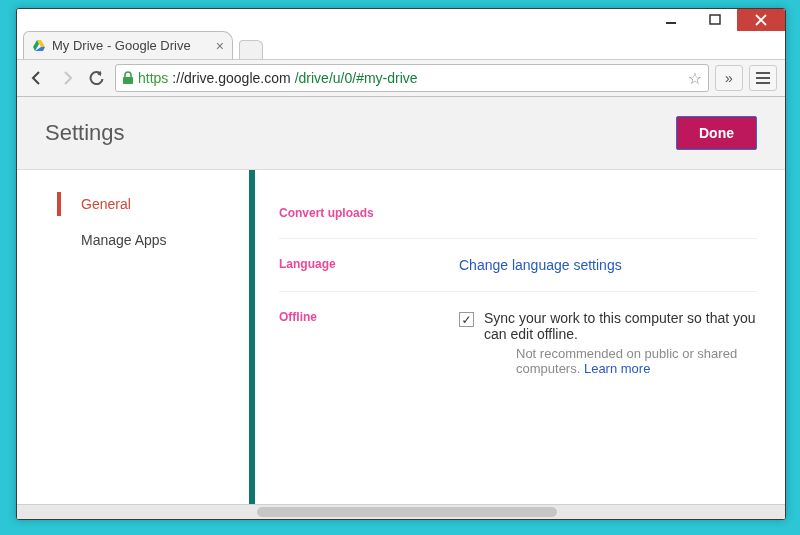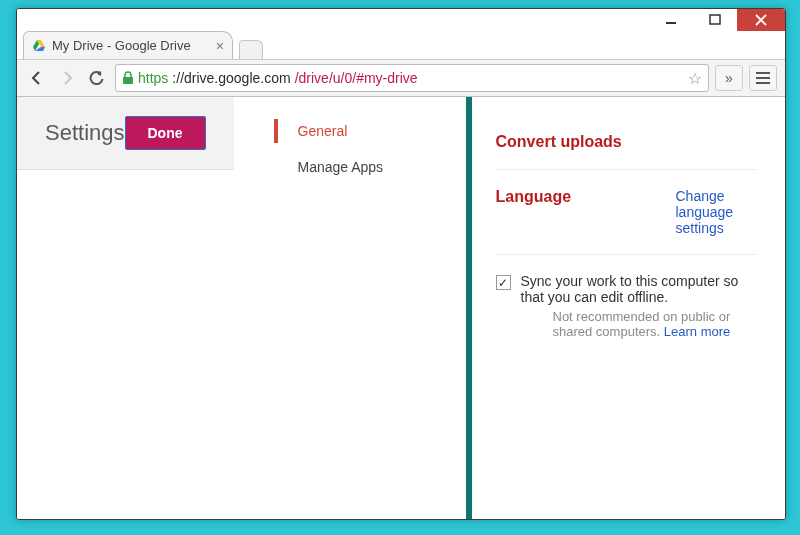--- a/index.html
+++ b/index.html
@@ -15,36 +15,36 @@
   .tab-title{font-size:13px;color:#444;flex:1;white-space:nowrap;overflow:hidden;text-overflow:ellipsis;}
   .tab-x{font-size:14px;color:#777;margin-left:6px;}
   .newtab{width:22px;height:18px;border:1px solid #c6c6c6;border-bottom:none;border-top-left-radius:4px;border-top-right-radius:6px;margin-left:6px;background:#f1f1f1;}
   .toolbar{height:36px;background:#f4f4f4;border-top:1px solid #ccc;border-bottom:1px solid #bfbfbf;display:flex;align-items:center;padding:0 8px;gap:6px;}
   .navbtn{width:24px;height:24px;display:flex;align-items:center;justify-content:center;color:#555;}
   .navbtn.disabled{color:#bdbdbd;}
   .omnibox{flex:1;height:26px;border:1px solid #bcbcbc;border-radius:3px;background:#fff;display:flex;align-items:center;padding:0 6px;gap:4px;font-size:14px;overflow:hidden;}
   .lock{color:#3aa24a;font-size:12px;}
   .url-https{color:#3a9a3a;}
   .url-host{color:#2d2d2d;}
-  .url-path{color:#be185d;}
+  .url-path{color:#15803d;}
   .star{margin-left:auto;color:#8a8a8a;font-size:16px;}
   .smallbtn{width:26px;height:24px;display:flex;align-items:center;justify-content:center;border:1px solid #ccc;border-radius:3px;color:#555;font-size:14px;background:#f6f6f6;}
-  .content{flex:1;display:flex;flex-direction:row;background:#fff;overflow:hidden;}
+  .content{flex:1;display:flex;flex-direction:column;background:#fff;overflow:hidden;}
   .settings-header{height:72px;background:#f2f2f2;border-bottom:1px solid #ddd;display:flex;align-items:center;padding:0 28px;}
   .settings-title{font-size:22px;color:#5a5a5a;flex:1;}
   .done-btn{background:#be185d;color:#fff;border:1px solid #2d6fc8;height:32px;padding:0 22px;font-size:14px;font-weight:bold;border-radius:2px;display:inline-flex;align-items:center;justify-content:center;}
   .settings-body{flex:1;display:flex;overflow:hidden;}
   .sidebar{width:192px;border-right:6px solid #0f766e;padding-top:16px;position:relative;margin-left:40px;}
   .side-item{padding:10px 20px 10px 24px;font-size:14px;color:#444;position:relative;}
   .side-item.active{color:#d14836;}
   .side-item.active::before{content:"";position:absolute;left:0;top:6px;bottom:6px;width:4px;background:#d14836;}
   .main{flex:1;padding:18px 28px 12px 24px;overflow:auto;}
   .row{display:flex;padding:18px 0;border-bottom:1px solid #eee;}
   .row:last-child{border-bottom:none;}
-  .row-label{width:180px;font-size:16px;font-weight:bold;color:#b91c1c;}
+  .row-label{width:180px;font-size:12px;font-weight:bold;color:#ec4899;}
   .row-body{flex:1;font-size:14px;color:#333;}
   .cbline{display:flex;align-items:flex-start;gap:10px;}
   .checkbox{width:15px;height:15px;border:1px solid #999;display:inline-flex;align-items:center;justify-content:center;font-size:12px;color:#333;box-sizing:border-box;background:#fff;margin-top:2px;flex:0 0 15px;}
   .helper{color:#8a8a8a;font-size:13px;margin-top:4px;margin-left:32px;}
   .linkblue{color:#2759c4;}
   .linkblue2{color:#2759c4;cursor:pointer;}
   .hscroll{height:14px;background:#e8e8e8;border-top:1px solid #cfcfcf;position:relative;}
   .hscroll .thumb{position:absolute;left:240px;top:2px;height:10px;width:300px;background:#c6c6c6;border-radius:5px;}
   svg{display:block;}
 </style>
@@ -154,20 +154,21 @@
           </div>
 
           <div class="row">
             <div class="row-label">Language</div>
             <div class="row-body">
               <span class="linkblue">Change language settings</span>
             </div>
           </div>
 
           <div class="row">
+            <div class="row-label">Offline</div>
             <div class="row-body">
               <div class="cbline">
                 <span class="checkbox">✓</span>
                 <div>
                   <div>Sync your work to this computer so that you can edit offline.</div>
                   <div class="helper">
                     <span>Not recommended on public or shared computers. </span><span class="linkblue2">Learn more</span>
                   </div>
                 </div>
               </div>

